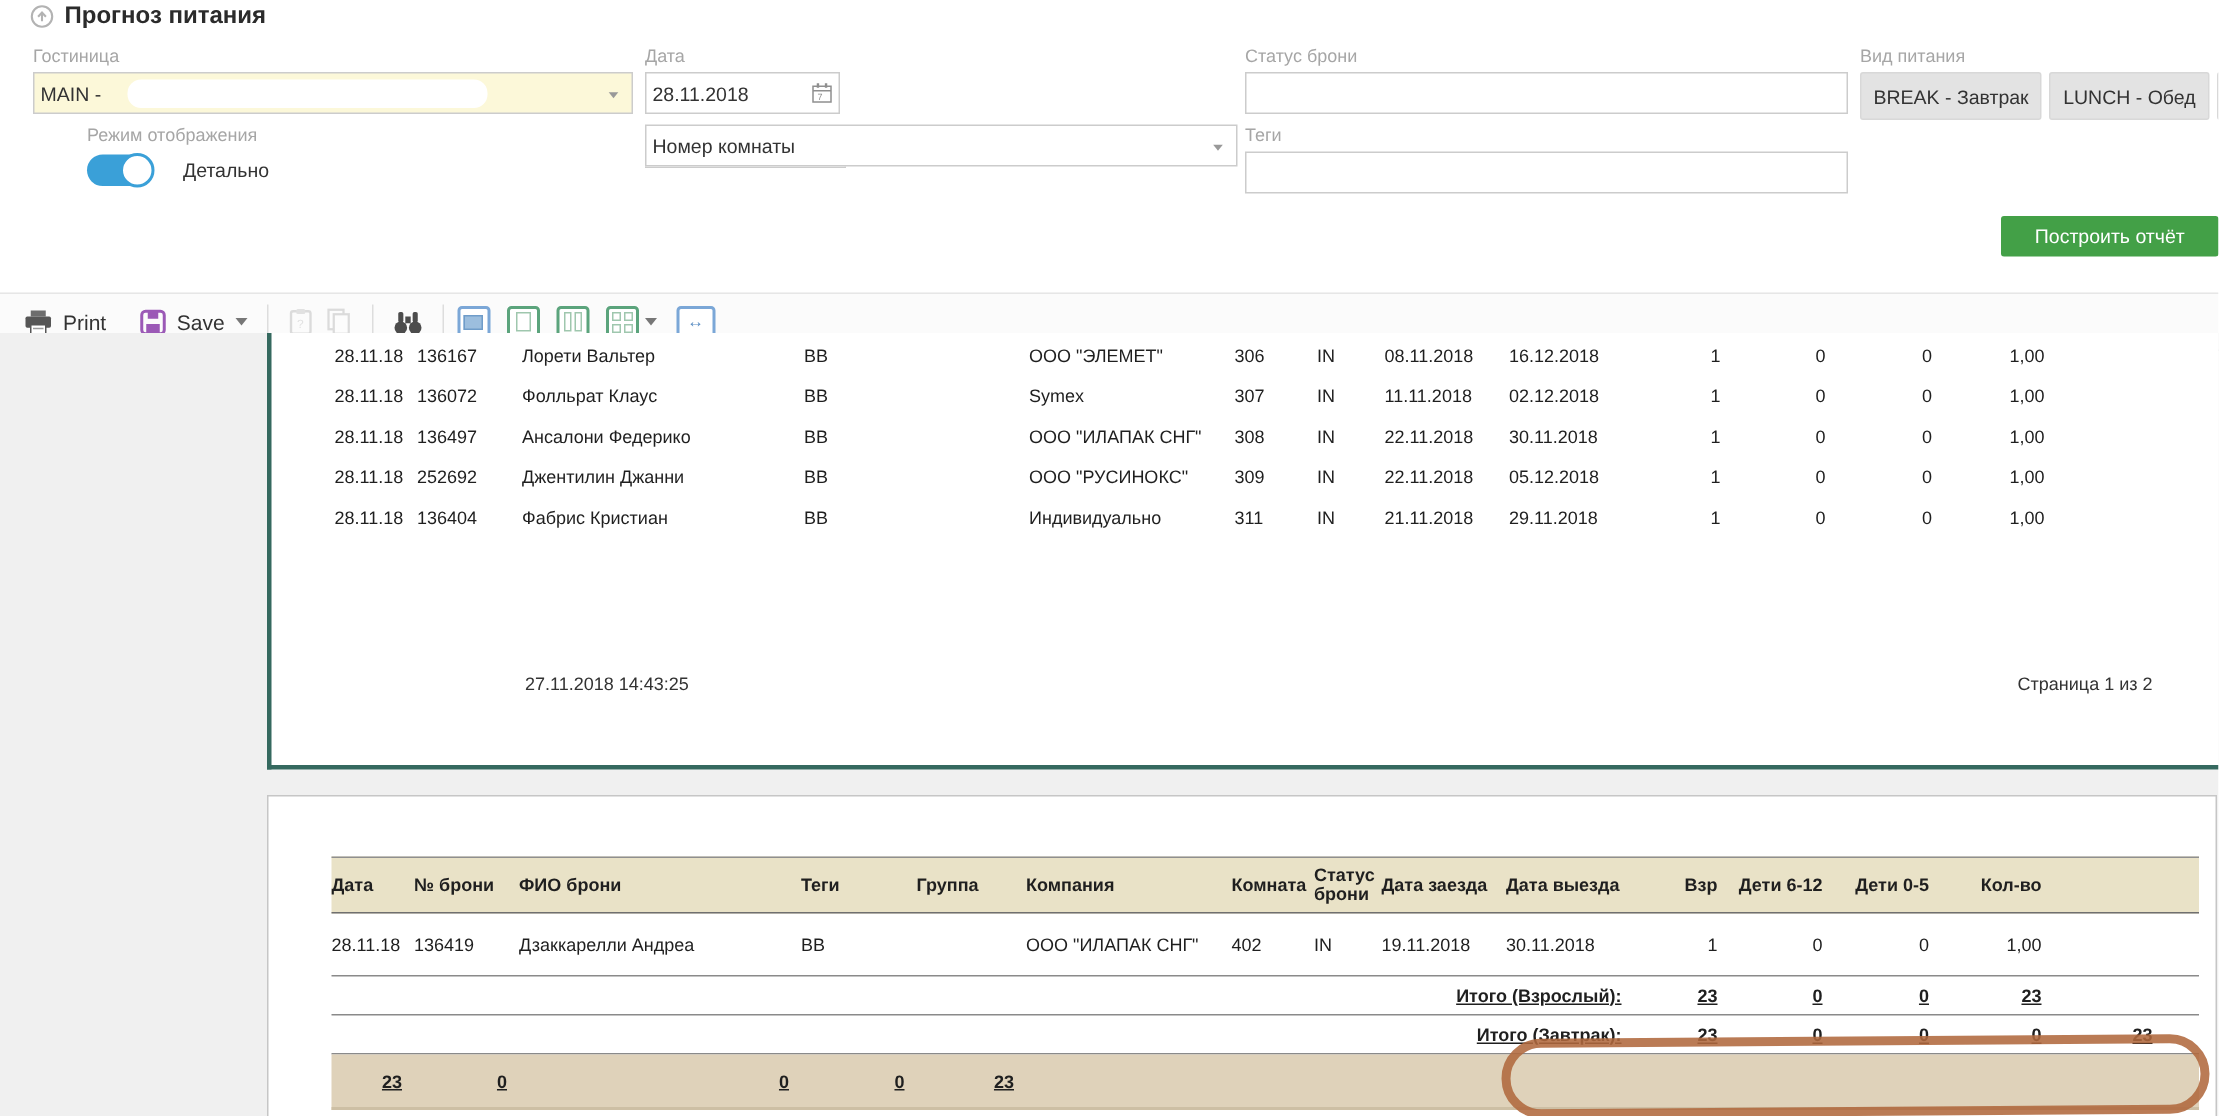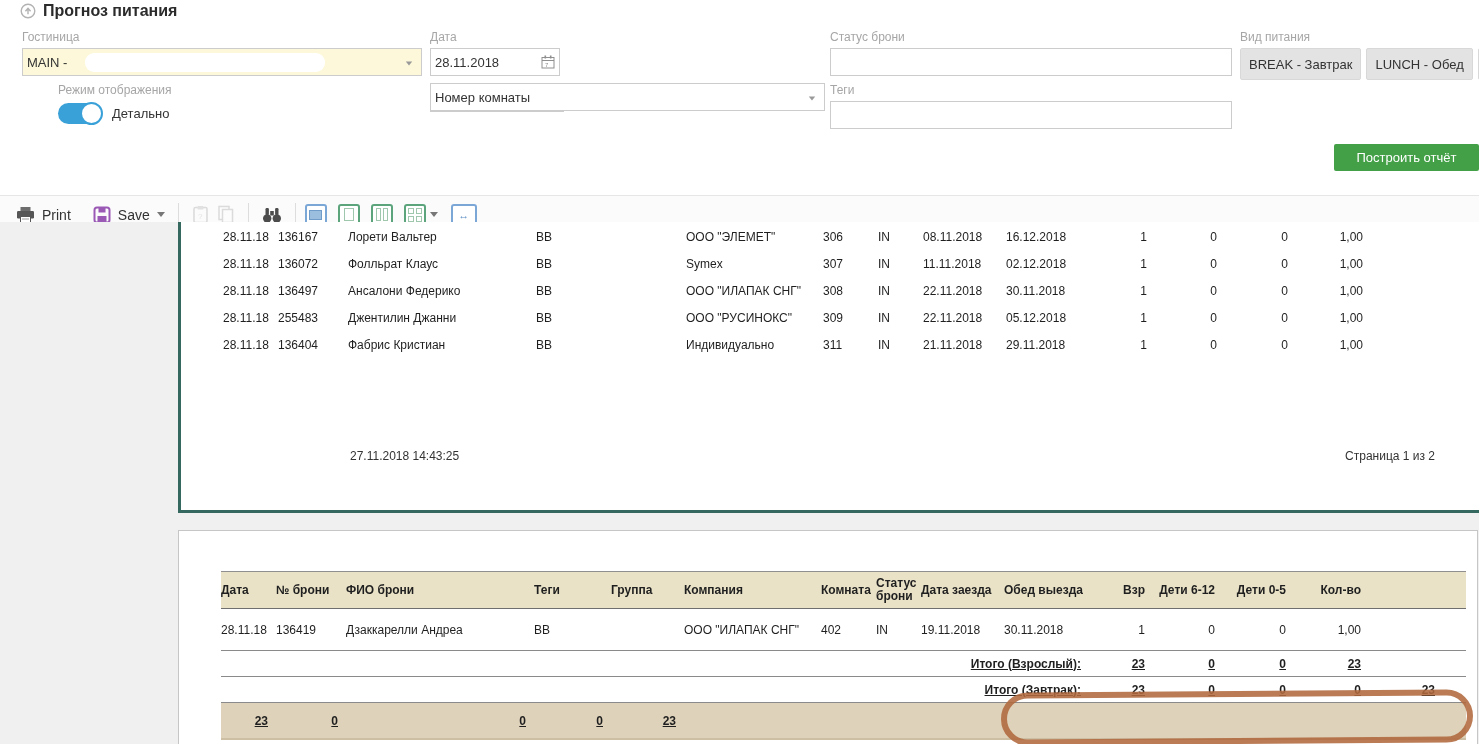--- a/index.html
+++ b/index.html
@@ -25,21 +25,21 @@
   .box-caret { position:absolute; right:8px; top:12px; }
   .f-date { left:430px; top:30px; }
   .date-row { display:flex; gap:8px;flex-direction:column; }
   .date-box { width:130px; justify-content:space-between; }
   .f-status { left:830px; top:30px; width:402px; }
   .f-meal { left:1240px; top:30px; width:239px; overflow:hidden; }
   .tagrow { display:flex; gap:5px; }
   .mtag { background:#e3e3e3; border:1px solid #d8d8d8; border-radius:2px; height:32px;
     display:flex; align-items:center; padding:0 8px; font-size:13px; color:#333; white-space:nowrap; flex:0 0 auto; }
   .f-mode { left:22px; top:83px;margin-left:36px; }
-  .mode-row { display:flex; align-items:center; gap:10px; margin-top:6px; }
+  .mode-row { display:flex; align-items:center; gap:20px; margin-top:6px; }
   .switch { width:44px; height:21px; border-radius:11px; background:#3aa0d8; position:relative; cursor:pointer; }
   .knob { position:absolute; right:-1px; top:-1px; width:23px; height:23px; border-radius:50%;
     background:#fff; border:2px solid #3aa0d8; }
   .mode-text { font-size:13px; color:#333; }
   .f-sort { left:430px; top:83px; width:395px; }
   .f-tags2 { left:830px; top:83px; width:402px; }
   input.fbox { outline:none; width:100%; }
   .build-btn { position:absolute; left:1334px; top:144px; width:145px; height:27px;
     background:#43a047; color:#fff; border:none; border-radius:2px; font-size:13px;
     font-family:"Liberation Sans", sans-serif; cursor:pointer; }
@@ -309,21 +309,21 @@
     <div>22.11.2018</div>
     <div>30.11.2018</div>
     <div class="n">1</div>
     <div class="n">0</div>
     <div class="n">0</div>
     <div class="n">1,00</div>
     <div class="n"></div>
   </div>
         <div class="rg rrow drow-like">
     <div>28.11.18</div>
-    <div>255483</div>
+    <div>252692</div>
     <div>Джентилин Джанни</div>
     <div>BB</div>
     <div></div>
     <div>ООО "РУСИНОКС"</div>
     <div>309</div>
     <div>IN</div>
     <div>22.11.2018</div>
     <div>05.12.2018</div>
     <div class="n">1</div>
     <div class="n">0</div>
@@ -358,21 +358,21 @@
       <div class="rg thead">
         <div>Дата</div>
         <div>№ брони</div>
         <div>ФИО брони</div>
         <div>Теги</div>
         <div>Группа</div>
         <div>Компания</div>
         <div>Комната</div>
         <div class="wrap2">Статус брони</div>
         <div>Дата заезда</div>
-        <div>Обед выезда</div>
+        <div>Дата выезда</div>
         <div class="n">Взр</div>
         <div class="n">Дети 6-12</div>
         <div class="n">Дети 0-5</div>
         <div class="n">Кол-во</div>
         <div></div>
       </div>
       <div>
           <div class="rg rrow drow-like drow">
     <div>28.11.18</div>
     <div>136419</div>

